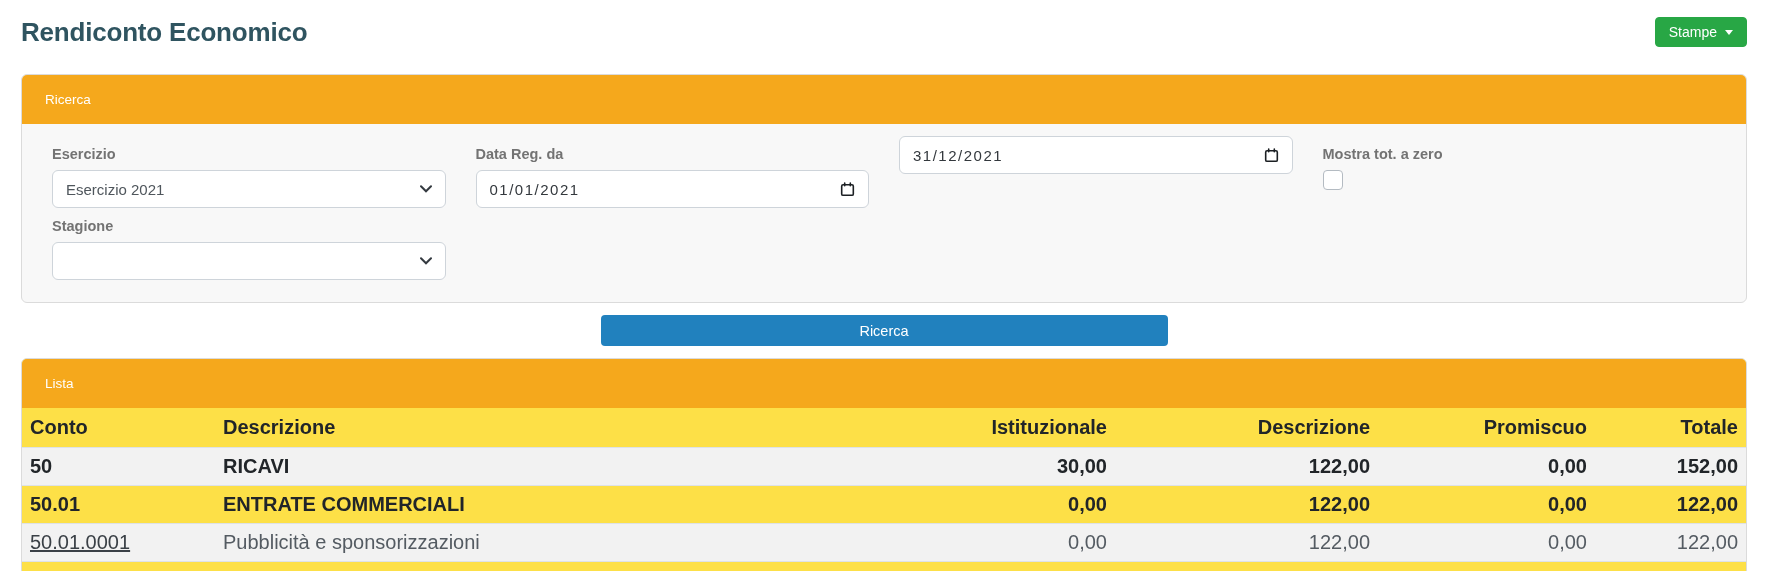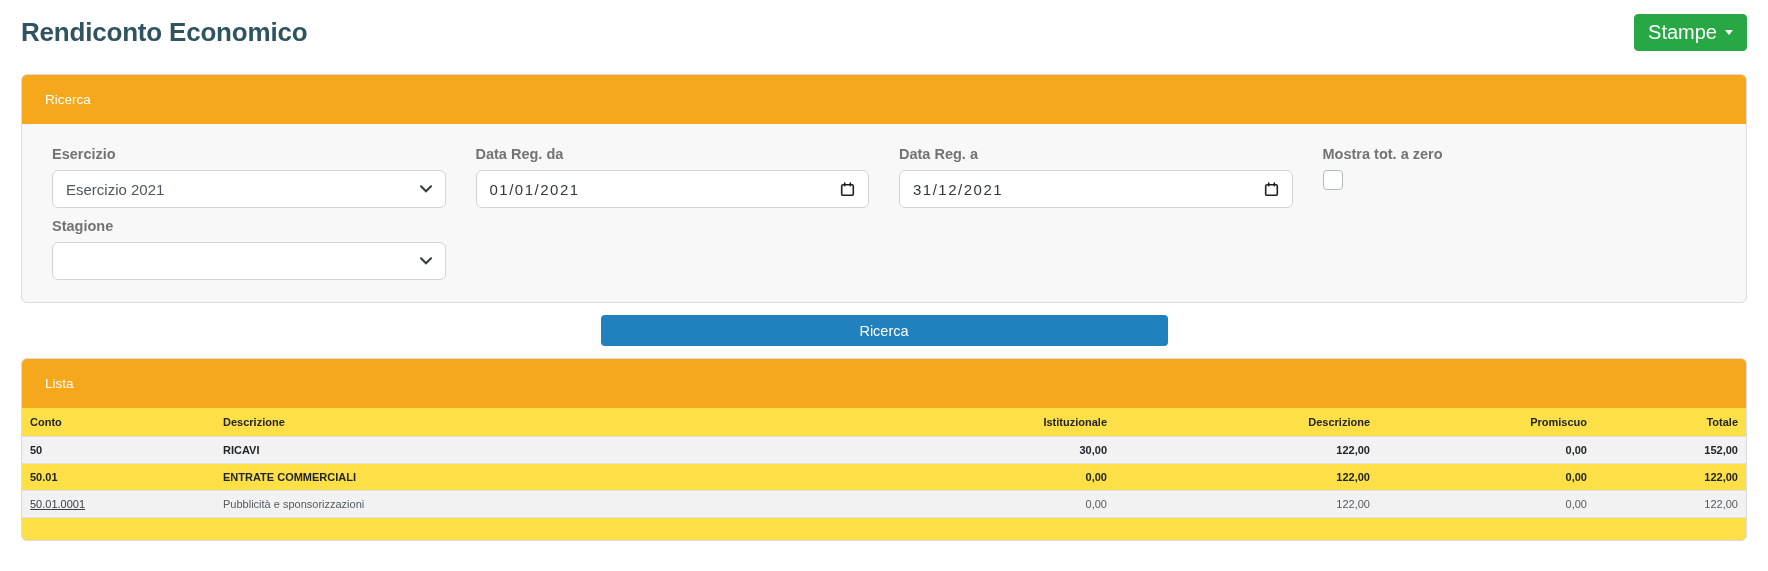--- a/index.html
+++ b/index.html
@@ -4,21 +4,21 @@
 <style>
   * { box-sizing: border-box; margin: 0; padding: 0; }
   html, body { width: 1768px; height: 571px; background: #ffffff; overflow: hidden; }
   body { font-family: "Liberation Sans", sans-serif; color: #212529; }
   .page { padding: 0 21px; }
 
   
   .page-header { display: flex; justify-content: space-between; align-items: center; margin-top: 16px; height: 32px; }
   .page-title { font-size: 26px; font-weight: 700; color: #2F5460; letter-spacing: -0.2px; }
   .btn-stampe { display: flex; align-items: center; gap: 8px; background: #28A745; border: 1px solid #28A745;
-    color: #fff; font-family: inherit; font-size: 20px; padding: 6px 13px; border-radius: 4px; cursor: pointer; }
+    color: #fff; font-family: inherit; font-size: 14px; padding: 6px 13px; border-radius: 4px; cursor: pointer; }
   .caret-down { width: 0; height: 0; border-left: 4.5px solid transparent; border-right: 4.5px solid transparent; border-top: 5px solid #fff; }
 
   
   .card { border: 1px solid #dbdbdb; border-radius: 6px; }
   .card-header { background: #F5A81C; color: #ffffff; font-size: 13.5px; padding: 17px 23px; border-radius: 5px 5px 0 0; }
   .search-card { margin-top: 26px; background: #f8f8f8; }
   .card-body { padding: 12px 15px 22px; }
 
   
   .form-row { display: flex; }
@@ -31,21 +31,21 @@
   .date-value { letter-spacing: 1.5px; color: #33383d; }
   .checkbox { appearance: none; -webkit-appearance: none; width: 20px; height: 20px; border: 1px solid #b4bbc2;
     border-radius: 4px; background: #fff; margin-top: 2px; cursor: pointer; display: block; }
 
   
   .btn-ricerca { display: block; margin: 12px auto; width: 567px; height: 31px; background: #2181BE; color: #fff;
     border: none; border-radius: 4px; font-size: 14.5px; font-family: inherit; cursor: pointer; }
 
   
   .list-card { margin-top: 5px; background: #fde047; padding-bottom: 22px; }
-  table { width: 100%; border-collapse: collapse; font-size: 11px; color: #212529; table-layout: fixed; }
+  table { width: 100%; border-collapse: collapse; font-size: 20px; color: #212529; table-layout: fixed; }
   th { text-align: left; padding: 8px; font-weight: 700; }
   td { padding: 7px 8px; border-top: 1px solid #dee2e6; }
   tbody tr:last-child td { border-bottom: 1px solid #dee2e6; }
   th.num, td.num { text-align: right; }
   tbody tr:nth-child(odd) { background: #f2f2f2; }
   tr.row-bold td { font-weight: 700; }
   tr.row-normal td { color: #545b62; }
   .conto-link { color: #3a4046; text-decoration: underline; cursor: pointer; }
 
   .icon { flex: 0 0 auto; display: inline-flex; }
@@ -91,21 +91,20 @@
                   <g fill="none" stroke="#1b1f23" stroke-width="1.7" stroke-linecap="round">
                     <rect x="1.8" y="3" width="12.4" height="11.2" rx="1.5"></rect>
                     <path d="M5 1v3M11 1v3"></path>
                   </g>
                 </svg>
             </span>
           </div>
         </div>
 
         <div class="fcol">
-          <label class="field-label">Data Reg. a</label>
           <div class="control">
             <span class="value date-value">31/12/2021</span>
             <span class="icon">
               <svg width="15" height="15" viewBox="0 0 16 16">
                   <g fill="none" stroke="#1b1f23" stroke-width="1.7" stroke-linecap="round">
                     <rect x="1.8" y="3" width="12.4" height="11.2" rx="1.5"></rect>
                     <path d="M5 1v3M11 1v3"></path>
                   </g>
                 </svg>
             </span>

